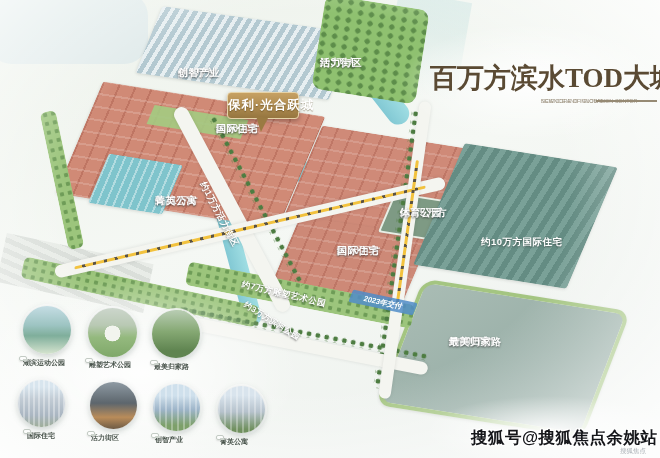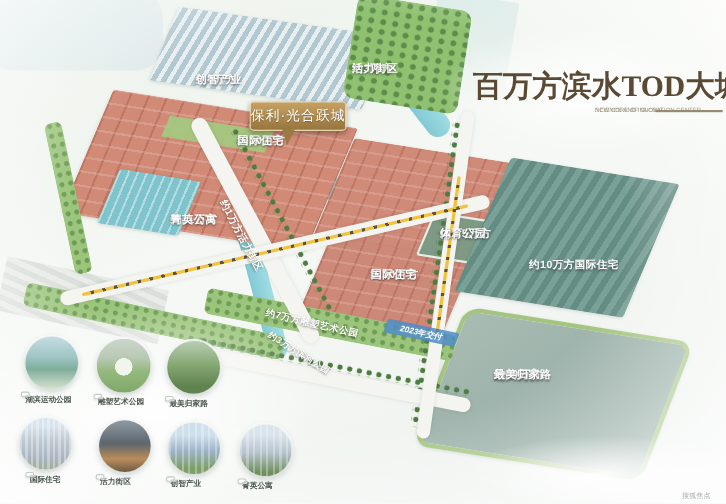--- a/index.html
+++ b/index.html
@@ -98,23 +98,23 @@
     background:rgba(255,255,255,.65);border-radius:2px;}
   .rot-label{transform-origin:left center;}
   #lbl-huoli{left:207px;top:180px;transform:rotate(62deg);font-size:9px;}
   #lbl-artpark{left:243px;top:279px;transform:rotate(13deg);font-size:8.5px;}
   #lbl-riverside{left:247px;top:300px;transform:rotate(32deg);font-size:8px;}
   #delivery-badge{left:350px;top:296px;width:66px;height:13px;transform:rotate(12deg) skewX(-10deg);
     background:rgba(80,140,200,.85);color:#fff;font-size:7.5px;text-align:center;line-height:13px;
     border-radius:2px;font-weight:bold;}
 
   
-  #proj-badge{left:227px;top:92px;width:88px;height:27px;
+  #proj-badge{left:227px;top:92px;width:72px;height:27px;
     background:linear-gradient(180deg,#c7a163,#96763f);border:1px solid #e6d3a8;border-radius:4px;
-    color:#fff;font-size:12.5px;font-weight:normal;letter-spacing:1px;text-align:center;line-height:25px;
+    color:#fff;font-size:12.5px;font-weight:bold;letter-spacing:1px;text-align:center;line-height:25px;
     text-shadow:0 1px 1px rgba(60,40,0,.4);box-shadow:0 2px 5px rgba(0,0,0,.28);white-space:nowrap;}
   .badge-tail{left:255px;top:117px;width:0;height:0;border-left:7px solid transparent;
     border-right:5px solid transparent;border-top:15px solid #9a7a42;transform:rotate(8deg);}
 
   
   #title-cn{left:430px;top:60px;font-family:"Liberation Serif", serif;font-size:27px;font-weight:bold;
     color:#5a4a33;white-space:nowrap;text-shadow:0 1px 0 rgba(255,255,255,.6);}
   #title-en{left:434px;top:96px;font-size:13.5px;font-weight:800;color:#857966;letter-spacing:4px;white-space:nowrap;}
   #title-caption{left:541px;top:97px;font-size:5.5px;color:#a49a8a;line-height:1.5;white-space:nowrap;}
   #title-rule{left:596px;top:100px;width:61px;height:2px;background:#968a74;}
@@ -279,15 +279,16 @@
   </div>
   <div class="thumb-label lt6">
     <span>创智产业</span>
       <span class="mini-sub"></span>
   </div>
   <div class="thumb-label lt7">
     <span>菁英公寓</span>
       <span class="mini-sub"></span>
   </div>
 
+  <div id="watermark">搜狐号@搜狐焦点余姚站</div>
   <div id="watermark-corner">搜狐焦点</div>
 
 </div>
 
 </body></html>

